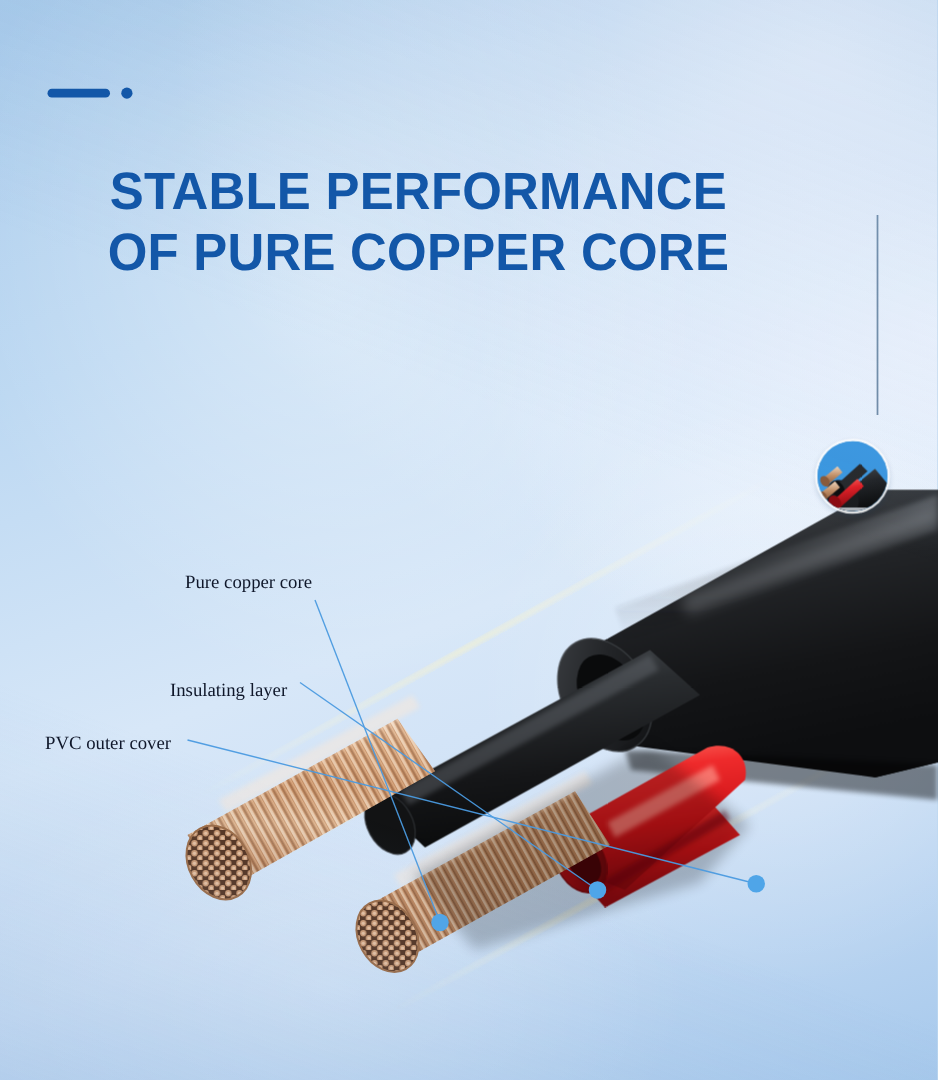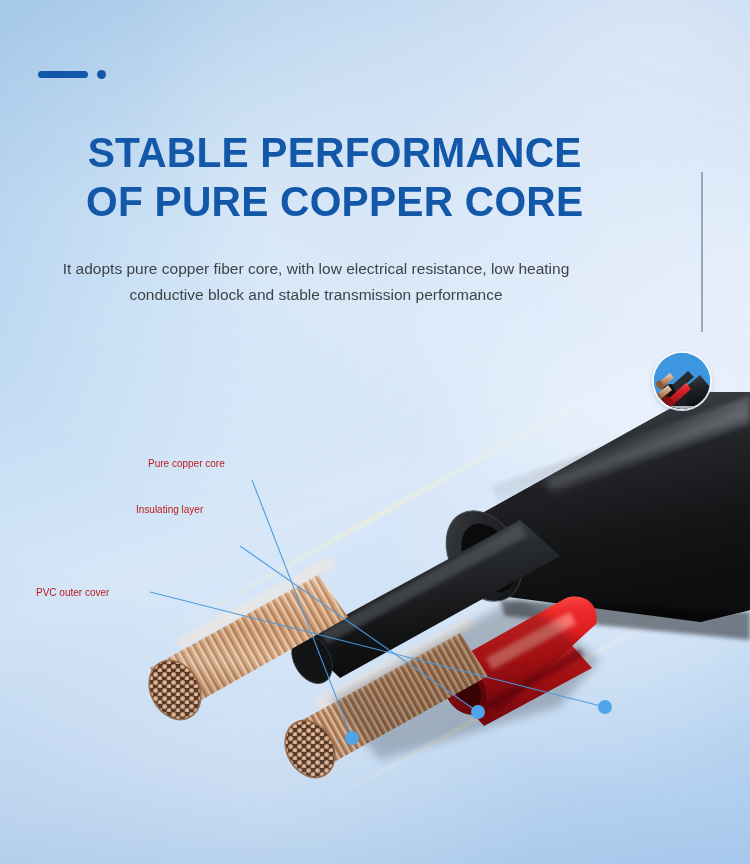--- a/index.html
+++ b/index.html
@@ -56,25 +56,25 @@
   .subtitle{
     position:absolute;left:40px;top:240px;width:552px;
     color:#3e4448;
     font-size:15.5px;
     line-height:26px;
     font-family:"Liberation Sans", sans-serif;
   }
 
   
   .lbl{
-    position:absolute;color:#b91c1c;font-size:10px;
-    font-family:Liberation Sans, sans-serif;white-space:nowrap;
+    position:absolute;color:#0f172a;font-size:15px;
+    font-family:Liberation Serif, serif;white-space:nowrap;
   }
   .lbl-core{left:148px;top:458px;}
-  .lbl-ins{left:136px;top:504px;}
+  .lbl-ins{left:136px;top:545px;}
   .lbl-pvc{left:36px;top:587px;}
 
   
   .vec{position:absolute;inset:0;width:750px;height:864px;}
 
   
   .badge{
     position:absolute;left:654px;top:353px;width:56px;height:56px;border-radius:50%;
     overflow:hidden;background:#2f90dd;
     box-shadow:0 0 0 2px rgba(255,255,255,.85), 0 2px 6px rgba(20,60,100,.35);
@@ -353,19 +353,18 @@
   <div class="bg-vign"></div>
 
   <div class="deco">
     <span class="deco-bar"></span>
     <span class="deco-dot"></span>
   </div>
 
   <h1 class="title">STABLE PERFORMANCE
 OF PURE COPPER CORE</h1>
 
-  <p class="subtitle">It adopts pure copper fiber core, with low electrical resistance, low heating conductive block and stable transmission performance</p>
 
   <div class="lbl lbl-core">Pure copper core</div>
   <div class="lbl lbl-ins">Insulating layer</div>
   <div class="lbl lbl-pvc">PVC outer cover</div>
 
 </div>
 
 </body></html>

